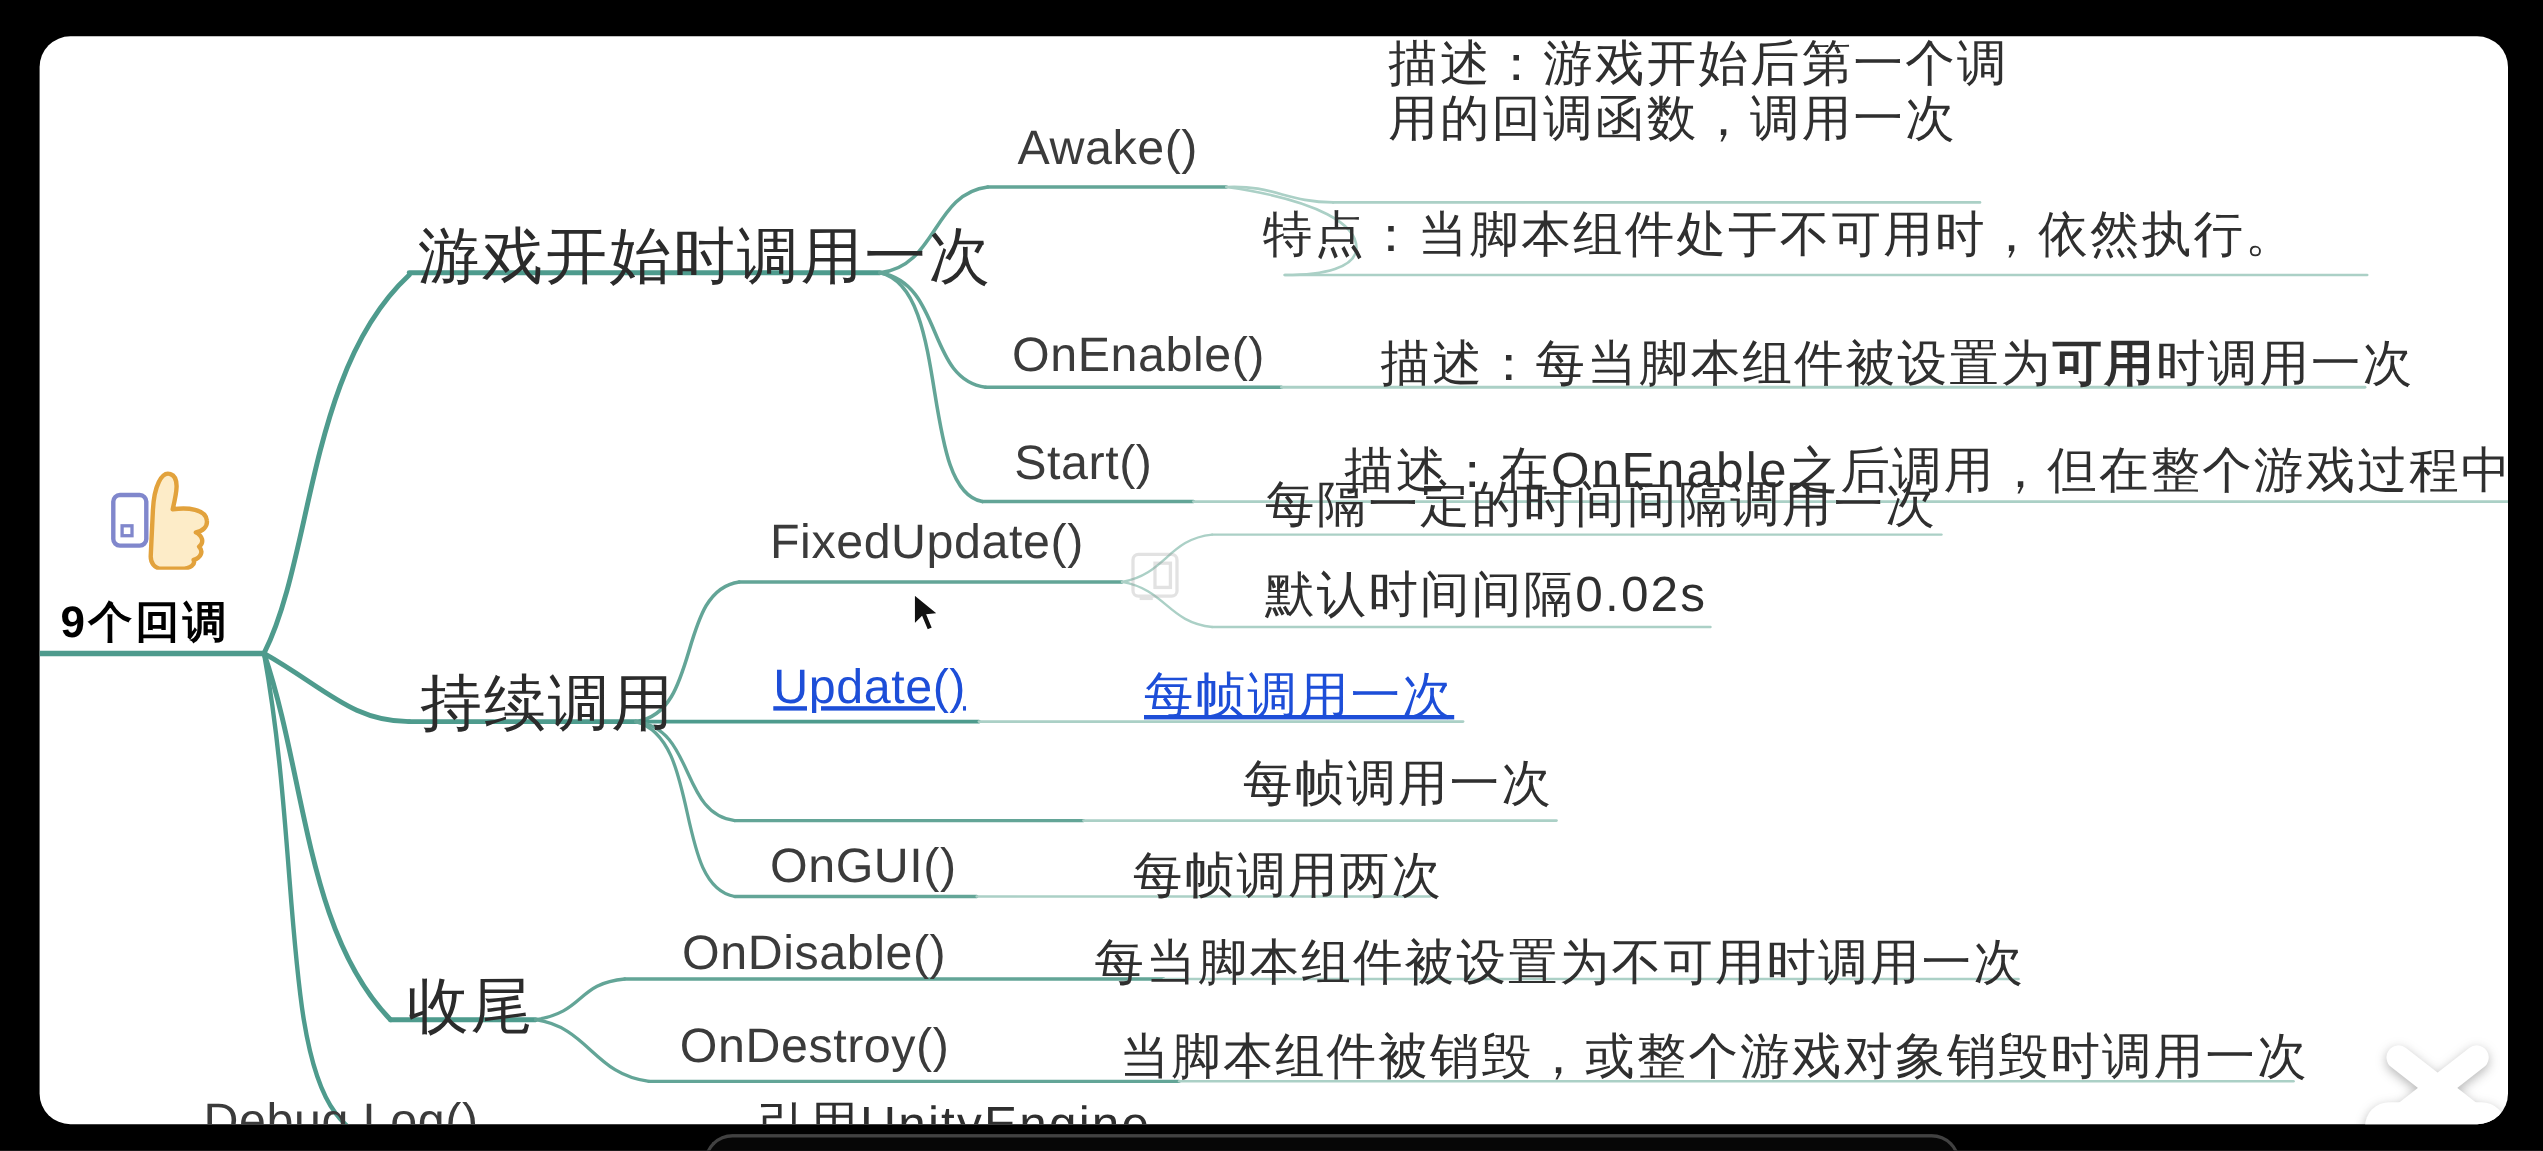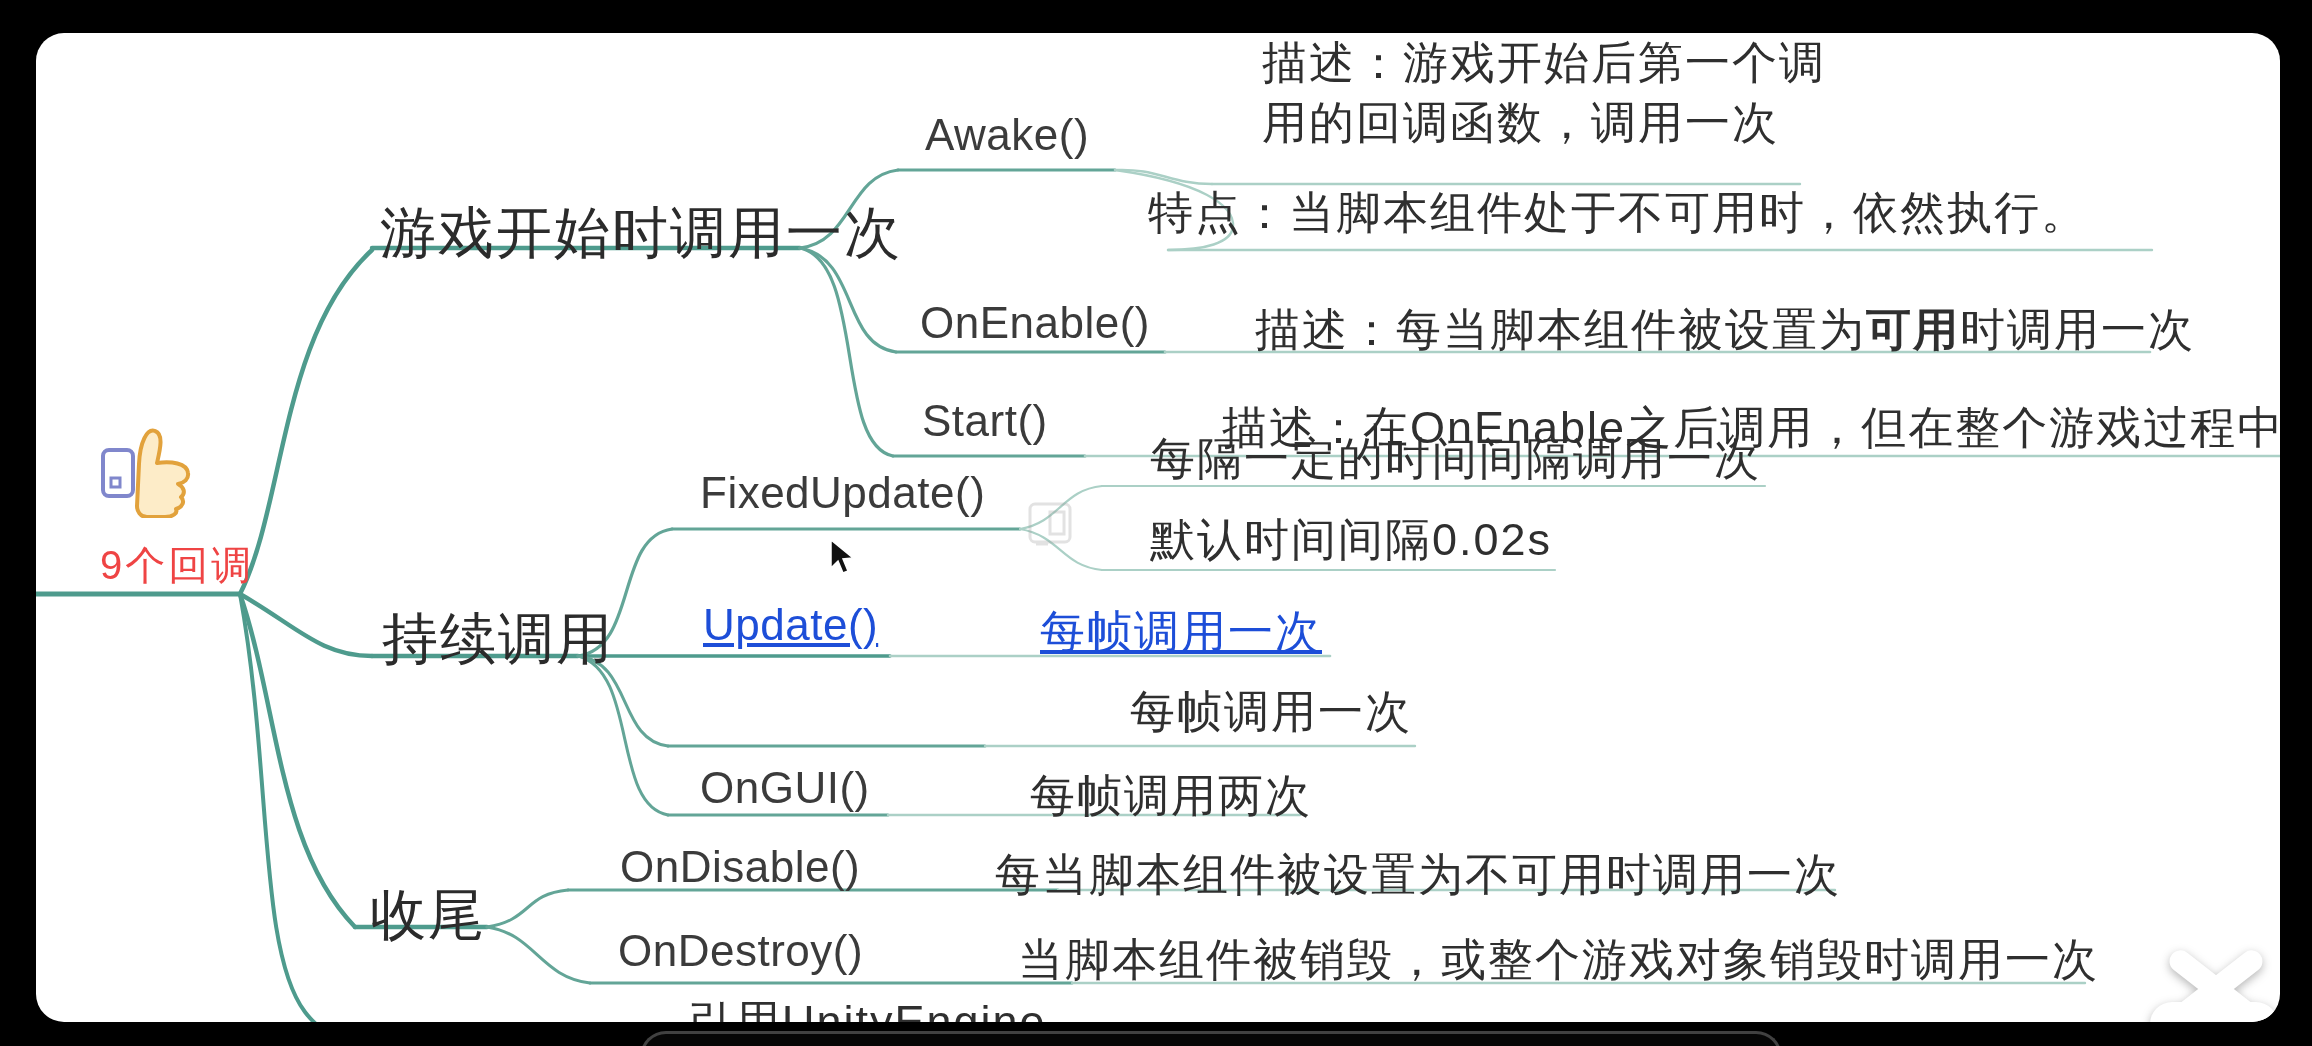--- a/index.html
+++ b/index.html
@@ -6,23 +6,23 @@
     font-family:"Liberation Sans","DejaVu Sans",sans-serif;}
   #stage{position:relative;width:2312px;height:1046px;background:#000;}
   #canvas{position:absolute;left:36px;top:33px;width:2244px;height:989px;background:#fff;
     border-radius:28px;overflow:hidden;}
   #treesvg{position:absolute;left:0;top:0;}
   .lbl{position:absolute;white-space:nowrap;}
   .cjk{font-size:45px;letter-spacing:2px;color:#2f2f2f;}
   .en{font-size:44px;color:#3b3b3b;letter-spacing:0.5px;}
   .topic-cjk{font-size:56px;letter-spacing:2px;color:#2b2b2b;}
   .red{color:#1d4ed8;text-decoration:underline;}
-  .root-lbl{font-size:40px;font-weight:400;color:#ef4444;letter-spacing:3px;margin-left:45px;}
+  .root-lbl{font-size:40px;font-weight:700;color:#000000;letter-spacing:3px;}
   .bold{font-weight:700;font-family:Liberation Mono, monospace;}
-  .two-line{white-space:pre-line;line-height:60px;}
+  .two-line{white-space:pre-line;line-height:50px;}
   .watermark{position:absolute;opacity:0.28;}
   #close-x{position:absolute;left:2114px;top:917px;width:130px;height:100px;
     filter:drop-shadow(0 3px 5px rgba(90,90,90,0.45));}
   #close-x .bar{position:absolute;left:10px;top:28px;width:112px;height:22px;background:#fff;border-radius:11px;}
   #close-x .b1{transform:rotate(38deg);}
   #close-x .b2{transform:rotate(-38deg);}
   #close-x .mound{position:absolute;left:0px;top:52px;width:128px;height:44px;background:#fff;border-radius:22px;}
   #popup-bar{position:absolute;left:640px;top:1031px;width:1142px;height:40px;background:#060606;
     border:3px solid #414141;border-bottom:none;border-radius:26px 26px 0 0;box-sizing:border-box;}
   #cursor{position:absolute;left:791px;top:505px;}
@@ -119,20 +119,21 @@
     <div class="lbl cjk" style="left:1094px;top:649px">每帧调用一次</div>
     <div class="lbl en" style="left:664px;top:730px">OnGUI()</div>
     <div class="lbl cjk" style="left:994px;top:733px">每帧调用两次</div>
 
     <div class="lbl topic-cjk" style="left:334px;top:845px">收尾</div>
     <div class="lbl en" style="left:584px;top:809px">OnDisable()</div>
     <div class="lbl cjk" style="left:959px;top:812px">每当脚本组件被设置为不可用时调用一次</div>
     <div class="lbl en" style="left:582px;top:893px">OnDestroy()</div>
     <div class="lbl cjk" style="left:982px;top:897px">当脚本组件被销毁，或整个游戏对象销毁时调用一次</div>
 
+    <div class="lbl en" style="left:149px;top:962px">Debug.Log()</div>
     <div class="lbl cjk" style="left:652px;top:959px">引用UnityEngine</div>
 
     <svg class="watermark" style="left:990px;top:465px" width="52" height="52" viewBox="0 0 52 52">
       <rect x="4" y="6" width="40" height="38" rx="5" fill="none" stroke="#9a9a9a" stroke-width="3"></rect>
       <rect x="24" y="14" width="14" height="22" fill="none" stroke="#9a9a9a" stroke-width="3"></rect>
       <path d="M10,46 H22" stroke="#9a9a9a" stroke-width="3"></path>
     </svg>
 
     <div id="close-x">
       <div class="bar b1"></div>

